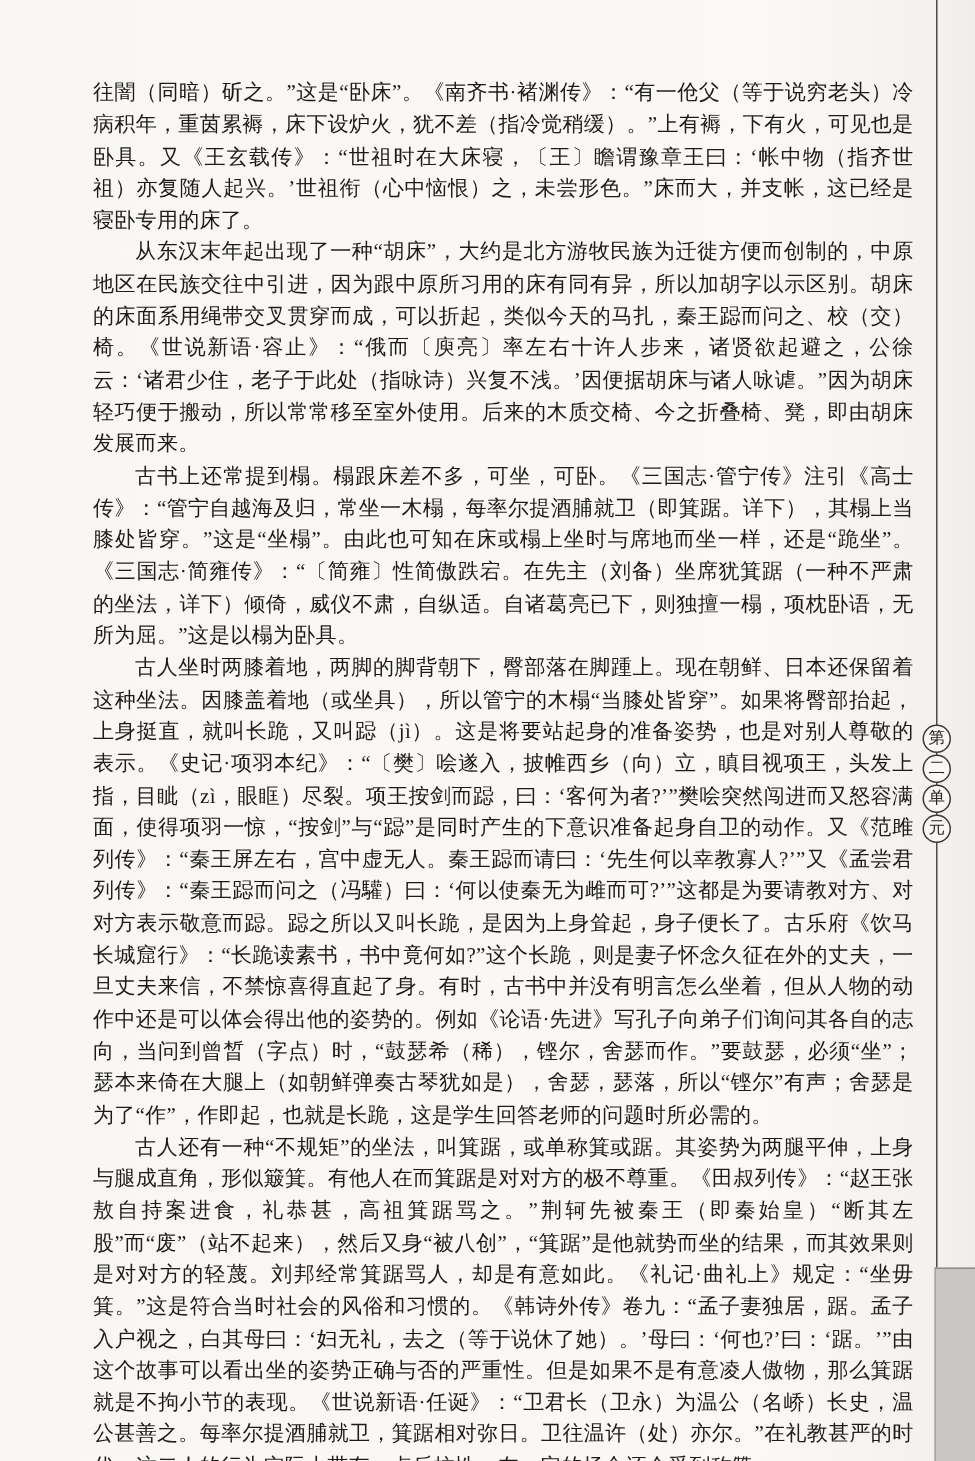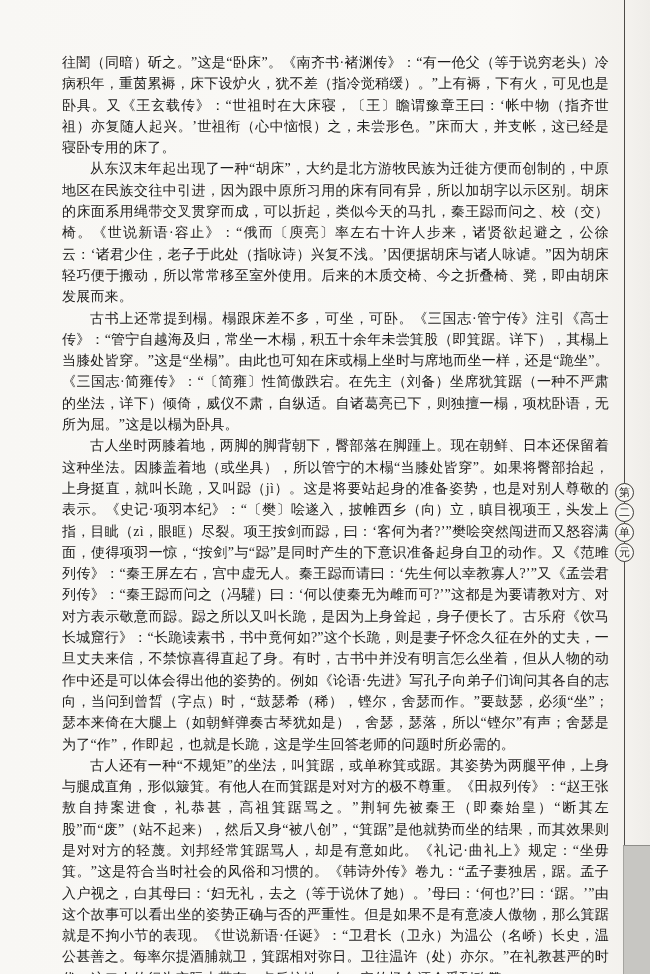--- a/index.html
+++ b/index.html
@@ -85,21 +85,21 @@
   }
 </style>
 </head>
 <body>
 
 <div class="page">
 
   <div class="text-block">
     <p class="para first">往闇（同暗）斫之。”这是“卧床”。《南齐书·褚渊传》：“有一伧父（等于说穷老头）冷病积年，重茵累褥，床下设炉火，犹不差（指冷觉稍缓）。”上有褥，下有火，可见也是卧具。又《王玄载传》：“世祖时在大床寝，〔王〕瞻谓豫章王曰：‘帐中物（指齐世祖）亦复随人起兴。’世祖衔（心中恼恨）之，未尝形色。”床而大，并支帐，这已经是寝卧专用的床了。</p>
     <p class="para">从东汉末年起出现了一种“胡床”，大约是北方游牧民族为迁徙方便而创制的，中原地区在民族交往中引进，因为跟中原所习用的床有同有异，所以加胡字以示区别。胡床的床面系用绳带交叉贯穿而成，可以折起，类似今天的马扎，秦王跽而问之、校（交）椅。《世说新语·容止》：“俄而〔庾亮〕率左右十许人步来，诸贤欲起避之，公徐云：‘诸君少住，老子于此处（指咏诗）兴复不浅。’因便据胡床与诸人咏谑。”因为胡床轻巧便于搬动，所以常常移至室外使用。后来的木质交椅、今之折叠椅、凳，即由胡床发展而来。</p>
-    <p class="para">古书上还常提到榻。榻跟床差不多，可坐，可卧。《三国志·管宁传》注引《高士传》：“管宁自越海及归，常坐一木榻，积五十余年未尝箕股（即箕踞。详下），其榻上当膝处皆穿。”这是“坐榻”。由此也可知在床或榻上坐时与席地而坐一样，还是“跪坐”。《三国志·简雍传》：“〔简雍〕性简傲跌宕。在先主（刘备）坐席犹箕踞（一种不严肃的坐法，详下）倾倚，威仪不肃，自纵适。自诸葛亮已下，则独擅一榻，项枕卧语，无所为屈。”这是以榻为卧具。</p>
+    <p class="para">古书上还常提到榻。榻跟床差不多，可坐，可卧。《三国志·管宁传》注引《高士传》：“管宁自越海及归，常坐一木榻，每率尔提酒脯就卫（即箕踞。详下），其榻上当膝处皆穿。”这是“坐榻”。由此也可知在床或榻上坐时与席地而坐一样，还是“跪坐”。《三国志·简雍传》：“〔简雍〕性简傲跌宕。在先主（刘备）坐席犹箕踞（一种不严肃的坐法，详下）倾倚，威仪不肃，自纵适。自诸葛亮已下，则独擅一榻，项枕卧语，无所为屈。”这是以榻为卧具。</p>
     <p class="para">古人坐时两膝着地，两脚的脚背朝下，臀部落在脚踵上。现在朝鲜、日本还保留着这种坐法。因膝盖着地（或坐具），所以管宁的木榻“当膝处皆穿”。如果将臀部抬起，上身挺直，就叫长跪，又叫跽（jì）。这是将要站起身的准备姿势，也是对别人尊敬的表示。《史记·项羽本纪》：“〔樊〕哙遂入，披帷西乡（向）立，瞋目视项王，头发上指，目眦（zì，眼眶）尽裂。项王按剑而跽，曰：‘客何为者?’”樊哙突然闯进而又怒容满面，使得项羽一惊，“按剑”与“跽”是同时产生的下意识准备起身自卫的动作。又《范雎列传》：“秦王屏左右，宫中虚无人。秦王跽而请曰：‘先生何以幸教寡人?’”又《孟尝君列传》：“秦王跽而问之（冯驩）曰：‘何以使秦无为雌而可?’”这都是为要请教对方、对对方表示敬意而跽。跽之所以又叫长跪，是因为上身耸起，身子便长了。古乐府《饮马长城窟行》：“长跪读素书，书中竟何如?”这个长跪，则是妻子怀念久征在外的丈夫，一旦丈夫来信，不禁惊喜得直起了身。有时，古书中并没有明言怎么坐着，但从人物的动作中还是可以体会得出他的姿势的。例如《论语·先进》写孔子向弟子们询问其各自的志向，当问到曾晳（字点）时，“鼓瑟希（稀），铿尔，舍瑟而作。”要鼓瑟，必须“坐”；瑟本来倚在大腿上（如朝鲜弹奏古琴犹如是），舍瑟，瑟落，所以“铿尔”有声；舍瑟是为了“作”，作即起，也就是长跪，这是学生回答老师的问题时所必需的。</p>
     <p class="para">古人还有一种“不规矩”的坐法，叫箕踞，或单称箕或踞。其姿势为两腿平伸，上身与腿成直角，形似簸箕。有他人在而箕踞是对对方的极不尊重。《田叔列传》：“赵王张敖自持案进食，礼恭甚，高祖箕踞骂之。”荆轲先被秦王（即秦始皇）“断其左股”而“废”（站不起来），然后又身“被八创”，“箕踞”是他就势而坐的结果，而其效果则是对对方的轻蔑。刘邦经常箕踞骂人，却是有意如此。《礼记·曲礼上》规定：“坐毋箕。”这是符合当时社会的风俗和习惯的。《韩诗外传》卷九：“孟子妻独居，踞。孟子入户视之，白其母曰：‘妇无礼，去之（等于说休了她）。’母曰：‘何也?’曰：‘踞。’”由这个故事可以看出坐的姿势正确与否的严重性。但是如果不是有意凌人傲物，那么箕踞就是不拘小节的表现。《世说新语·任诞》：“卫君长（卫永）为温公（名峤）长史，温公甚善之。每率尔提酒脯就卫，箕踞相对弥日。卫往温许（处）亦尔。”在礼教甚严的时代，这二人的行为实际上带有一点反抗性，在一定的场合还会受到称赞。</p>
 
   </div>
 
   <div class="margin-rule"></div>
 
   <div class="unit-marker">
     <span class="unit-char">第</span>
     <span class="unit-char">二</span>

